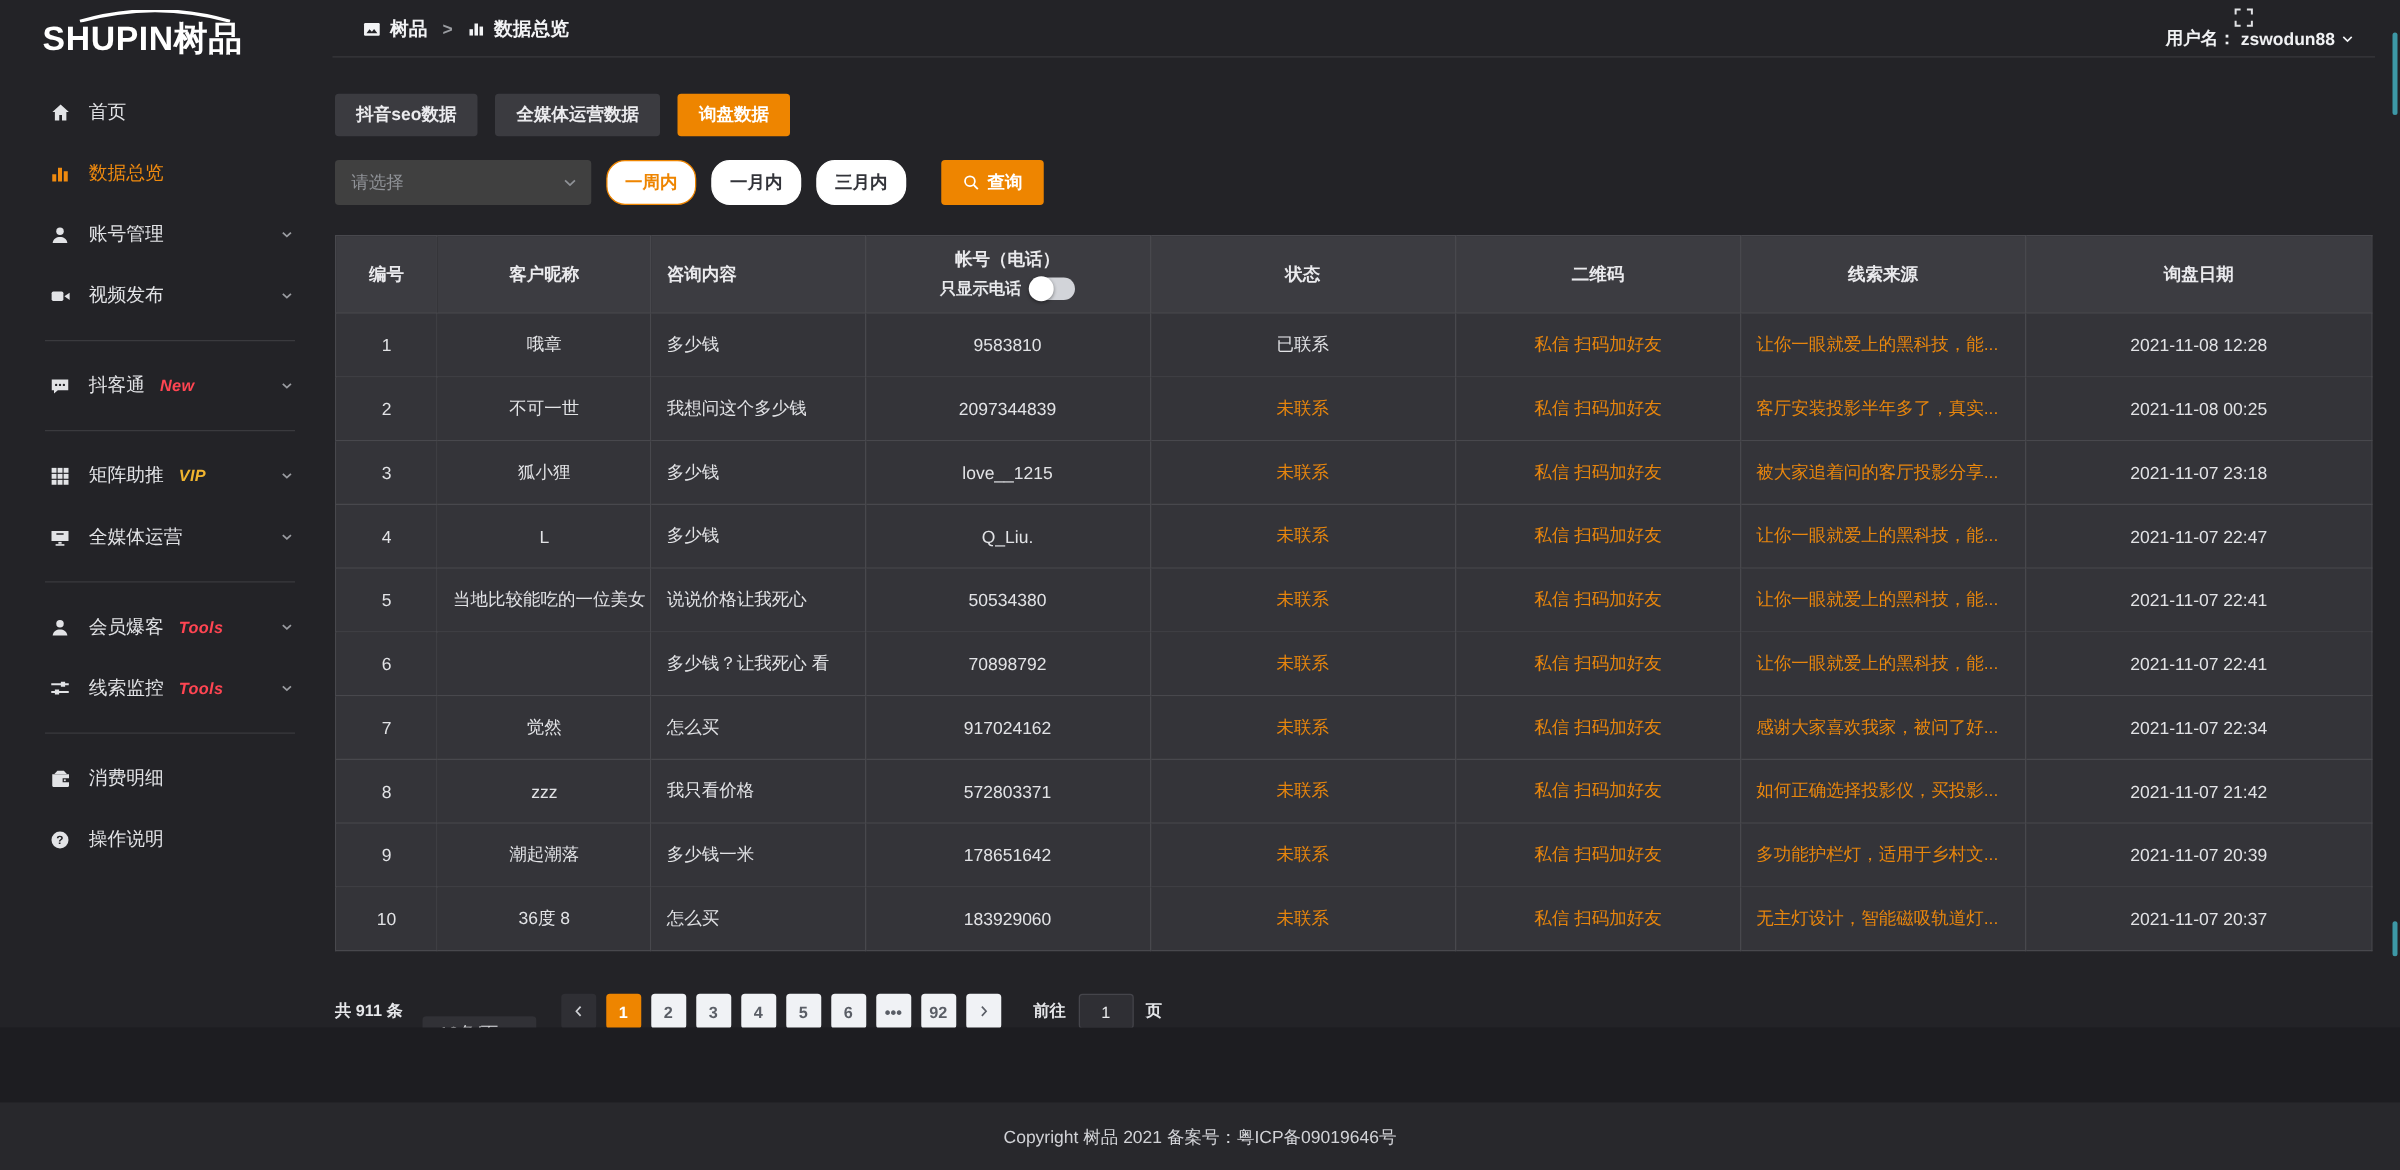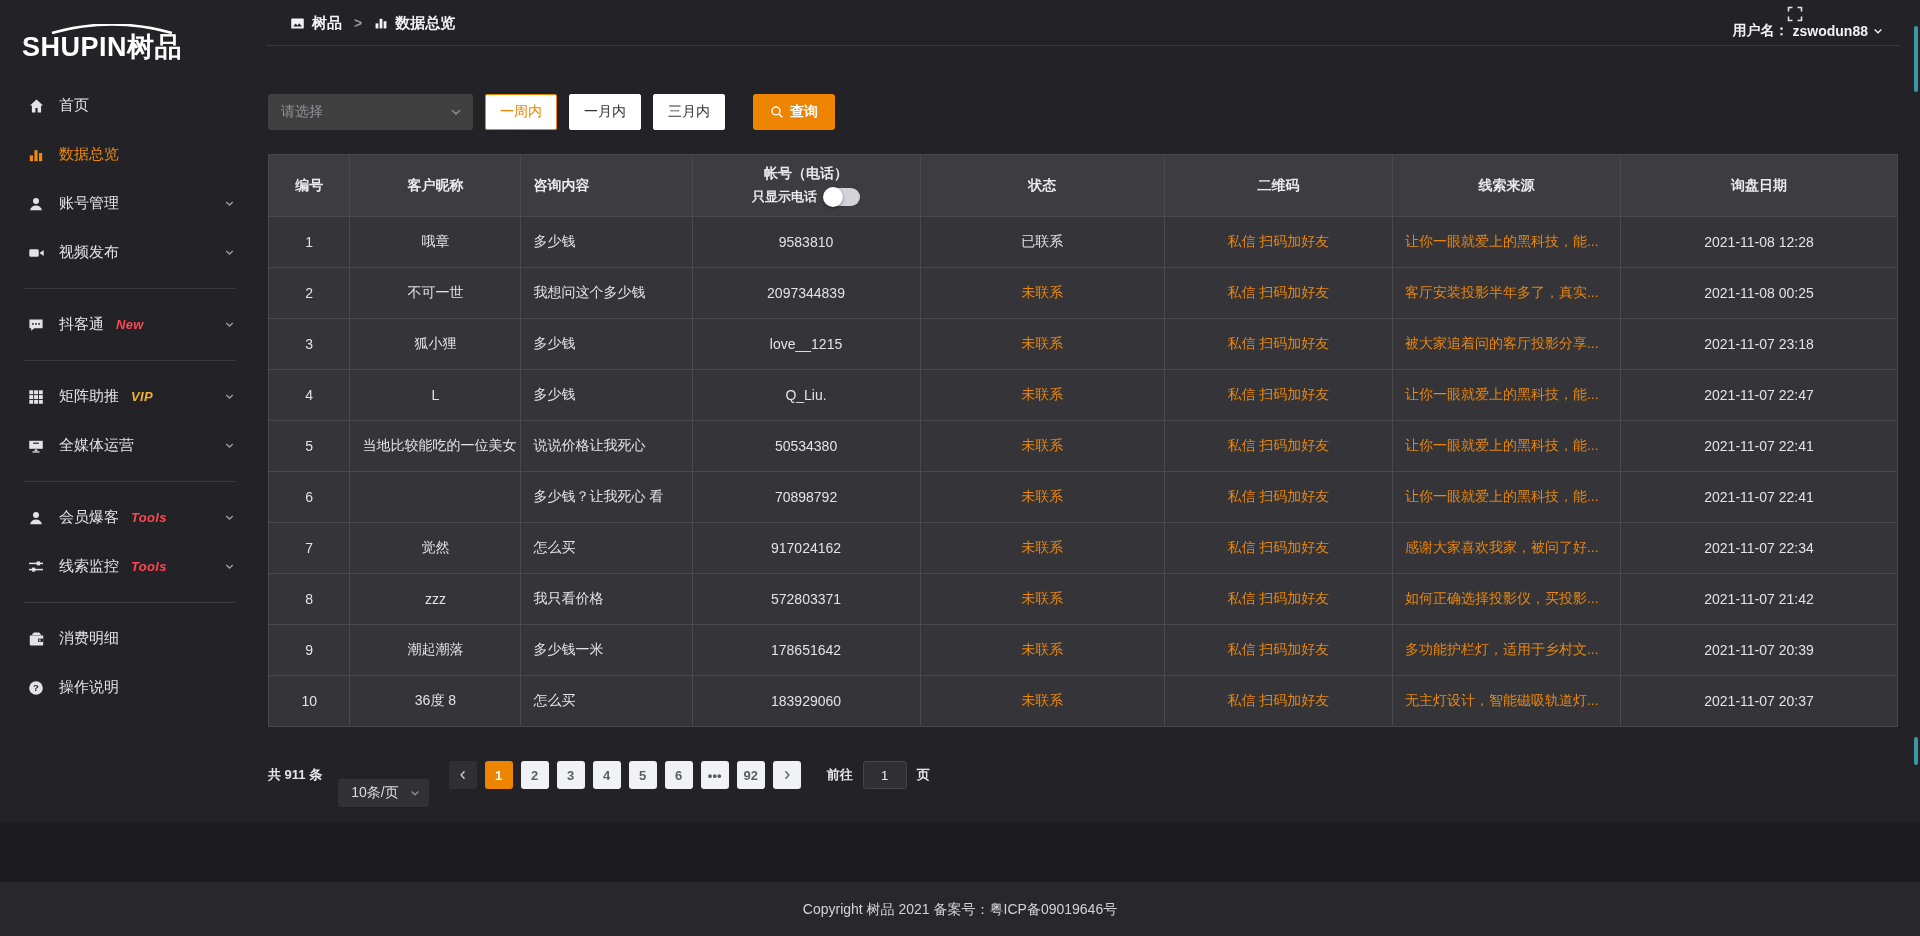--- a/index.html
+++ b/index.html
@@ -1,21 +1,21 @@
 <!DOCTYPE html>
 <html><head>
 <meta charset="utf-8">
 <style>
   * { margin:0; padding:0; box-sizing:border-box; }
   html,body { width:1920px; height:936px; overflow:hidden; }
   body { font-family:"Liberation Sans","DejaVu Sans",sans-serif; background:#232327; color:#e4e5e8; }
   .app { position:relative; width:1920px; height:936px; background:#232327; }
 
   
-  .sidebar { position:absolute; left:0; top:17px; width:260px; height:822px; }
+  .sidebar { position:absolute; left:0; top:1px; width:260px; height:822px;padding-left:12px; }
   .logo { height:50px; display:flex; flex-direction:column; justify-content:center; padding-left:22px; }
   .logo-arc { margin-left:26px; height:10px; }
   .logo-text { font-size:27px; font-weight:800; color:#fff; letter-spacing:.5px; line-height:1; white-space:nowrap; }
   .side-nav { padding-top:14px; }
   .side-item { display:flex; align-items:center; height:49px; padding:0 24px 0 28px; font-size:15px; color:#e2e3e6; cursor:pointer; }
   .side-item .sicon { width:18px; height:16px; margin-right:13px; display:flex; align-items:center; }
   .side-item.active { color:#ef8a0f; }
   .sbadge { margin-left:12px; font-style:italic; font-weight:bold; font-size:13px; letter-spacing:.3px; }
   .sbadge.red { color:#ff4552; }
   .sbadge.gold { color:#f0b42f; }
@@ -34,21 +34,21 @@
 
   .content { padding:29px 22px 0 8px; }
 
   .tabs { display:flex; gap:14px; }
   .tab { height:34px; padding:0 17px; background:#3b3b40; color:#ebebee; font-size:14px; font-weight:600; border:none; border-radius:3px; cursor:pointer; }
   .tab.active { background:#ee8500; color:#fff; }
 
   .filters { display:flex; align-items:center; margin-top:19px; }
   .fselect { width:205px; height:36px; background:#404040; border-radius:3px; display:flex; align-items:center; padding:0 10px 0 13px; color:#8f9297; font-size:14px; cursor:pointer; }
   .fselect .chev { margin-left:auto; display:flex; color:#8f9297; }
-  .pbtn { height:36px; padding:0 14px; margin-left:12px; background:#fff; border:1px solid #fff; border-radius:2px; font-size:14px; font-weight:400; color:#33343a; cursor:pointer; }
+  .pbtn { height:36px; padding:0 14px; margin-left:12px; background:#fff; border:1px solid #fff; border-radius:15px; font-size:14px; font-weight:700; color:#33343a; cursor:pointer; }
   .pbtn.active { border-color:#ee8500; color:#ee8500; }
   .search-btn { height:36px; padding:0 17px; margin-left:28px; background:#ee8500; color:#fff; border:none; border-radius:3px; font-size:14px; font-weight:600; display:flex; align-items:center; gap:6px; cursor:pointer; }
 
   
   table { width:100%; margin-top:24px; border-collapse:collapse; table-layout:fixed; }
   th,td { border:1px solid #48484d; font-size:14px; text-align:center; padding:0 12px; overflow:hidden; white-space:nowrap; }
   thead th { height:62px; background:#3c3c41; color:#eaeaed; font-weight:bold; }
   tbody td { height:51px; background:#343439; color:#e2e3e6; }
   .c-left { text-align:left; }
   .orange { color:#e8860d; }
@@ -312,20 +312,25 @@
               <svg width="12" height="12" viewBox="0 0 16 16">
                 <path d="M3.5 6 8 10.4 12.5 6" fill="none" stroke="currentColor" stroke-width="1.8"></path>
               </svg>
             </span>
         </div>
       </div>
     </header>
 
     <div class="content">
 
+      <div class="tabs">
+        <button class="tab">抖音seo数据</button>
+        <button class="tab">全媒体运营数据</button>
+        <button class="tab active">询盘数据</button>
+      </div>
 
       <div class="filters">
         <div class="fselect">
           <span>请选择</span>
           <span class="chev">
               <svg width="14" height="14" viewBox="0 0 16 16">
                 <path d="M3.5 6 8 10.4 12.5 6" fill="none" stroke="currentColor" stroke-width="1.6"></path>
               </svg>
             </span>
         </div>

